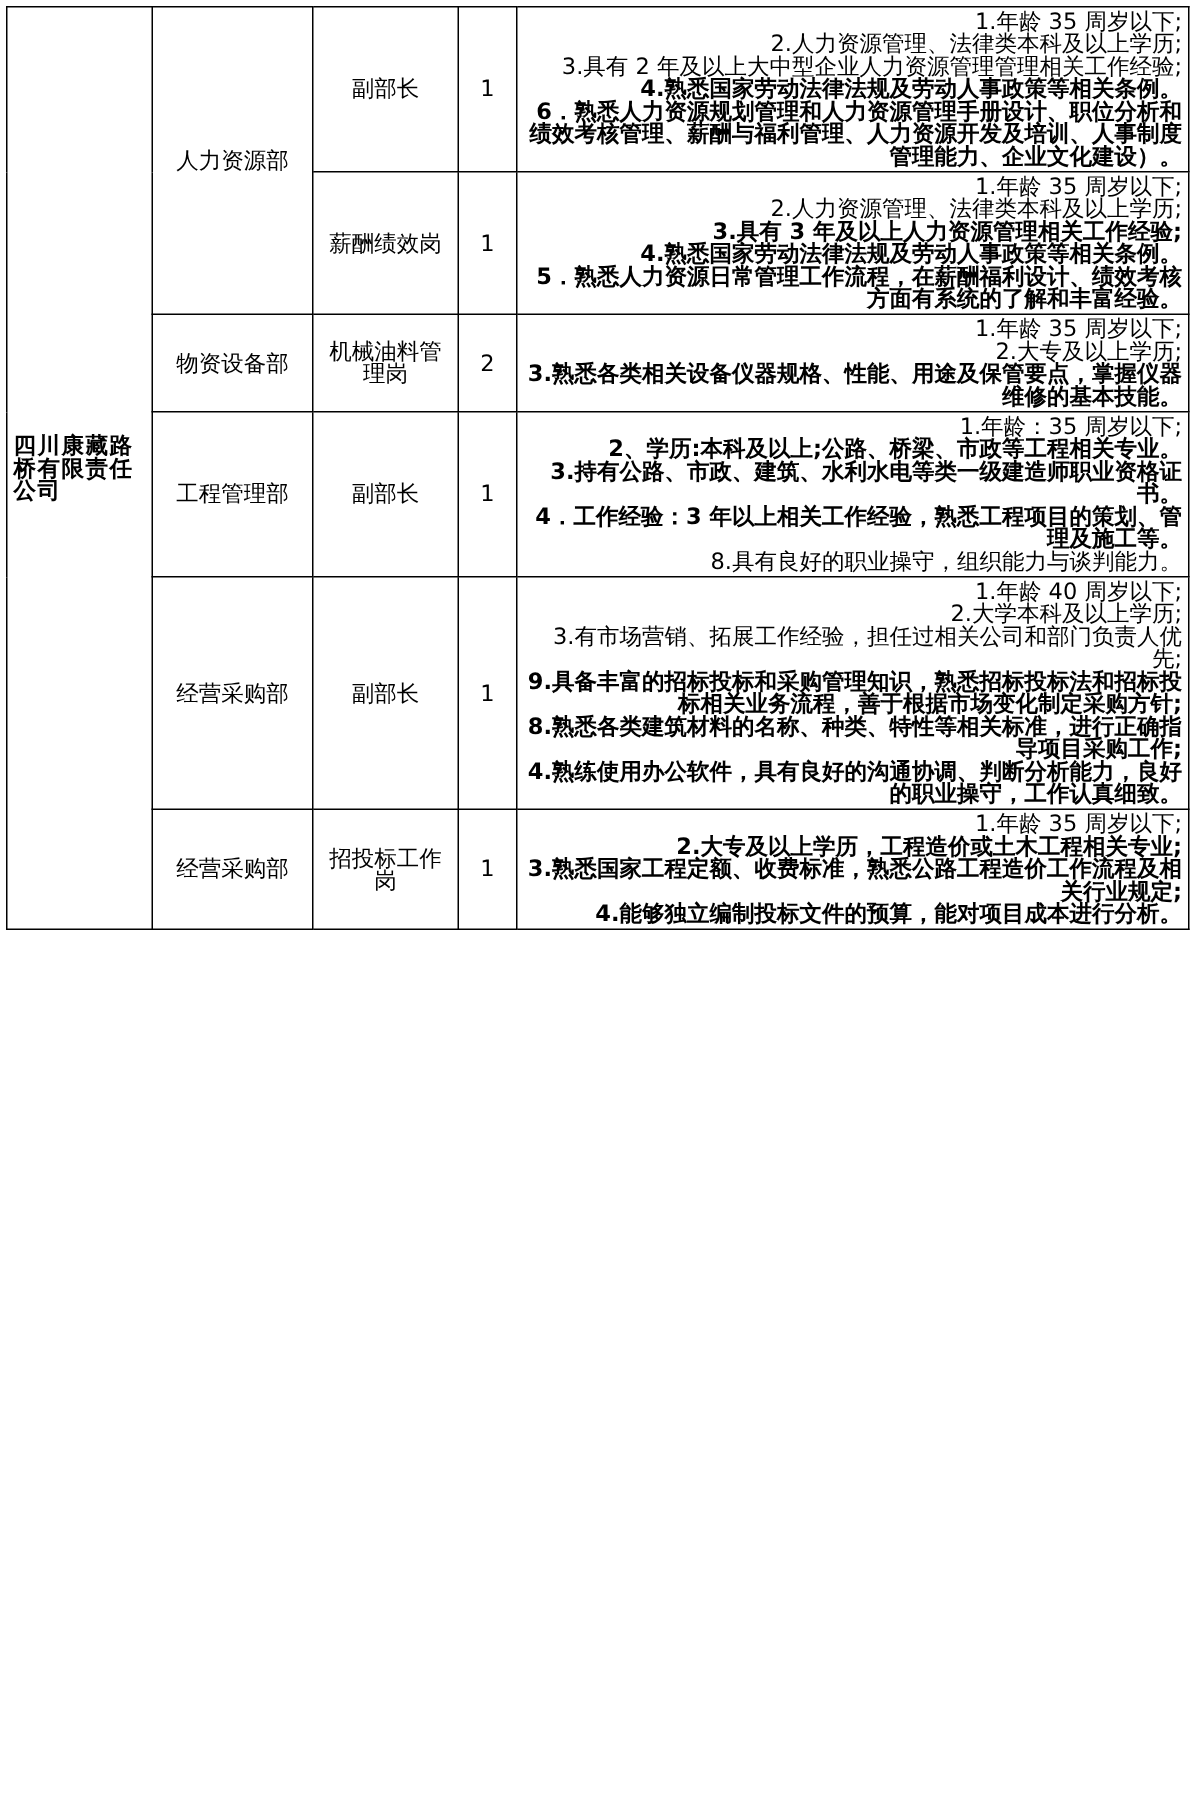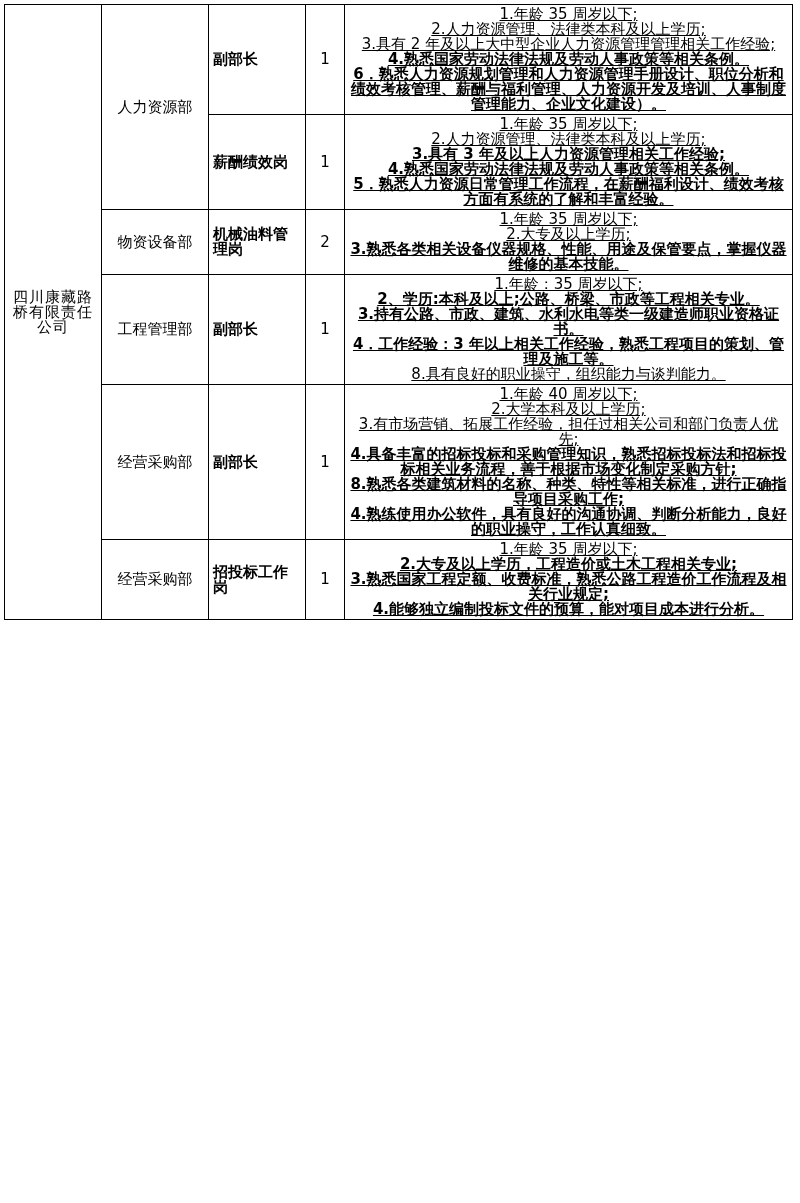--- a/index.html
+++ b/index.html
@@ -27,50 +27,49 @@
   }
   table.job-table td {
     border: 1px solid #000000;
     vertical-align: middle;
     padding: 2px 4px;
     font-size: 15px;
     line-height: 1.0;
   }
   td.company {
     width: 88px;
-    text-align: center;
+    text-align: left;
     font-size: 17px;
     line-height: 1.5;
     letter-spacing: 1px;
-    font-weight: 400;
+    font-weight: 700;
   }
   td.dept {
     width: 98px;
     text-align: center;
     font-size: 16px;
     line-height: 1.35;
     margin-top: 48px;
   }
   td.post {
     width: 88px;
+    text-align: center;
     font-size: 16px;
     line-height: 1.35;
-    font-weight: bold;
   }
   td.count {
     width: 30px;
     text-align: center;
     font-size: 15px;
   }
   td.reqs {
-    text-align: center;
+    text-align: right;
     font-size: 15.5px;
     line-height: 1.42;
     padding: 4px 6px 4px 6px;
-    text-decoration: underline;
   }
   td.reqs .line {
     display: block;
     white-space: normal;
     letter-spacing: 0px;
   }
   .bold-line {
     font-weight: 600;
   }
 </style>
@@ -127,21 +126,21 @@
         </td>
       </tr>
       <tr>
         <td class="dept">经营采购部</td>
         <td class="post">副部长</td>
         <td class="count">1</td>
         <td class="reqs">
           <span class="line">1.年龄 40 周岁以下;</span>
           <span class="line">2.大学本科及以上学历;</span>
           <span class="line">3.有市场营销、拓展工作经验，担任过相关公司和部门负责人优先;</span>
-          <span class="line bold-line">4.具备丰富的招标投标和采购管理知识，熟悉招标投标法和招标投标相关业务流程，善于根据市场变化制定采购方针;</span>
+          <span class="line bold-line">9.具备丰富的招标投标和采购管理知识，熟悉招标投标法和招标投标相关业务流程，善于根据市场变化制定采购方针;</span>
           <span class="line bold-line">8.熟悉各类建筑材料的名称、种类、特性等相关标准，进行正确指导项目采购工作;</span>
           <span class="line bold-line">4.熟练使用办公软件，具有良好的沟通协调、判断分析能力，良好的职业操守，工作认真细致。</span>
         </td>
       </tr>
       <tr>
         <td class="dept">经营采购部</td>
         <td class="post">招投标工作岗</td>
         <td class="count">1</td>
         <td class="reqs">
           <span class="line">1.年龄 35 周岁以下;</span>

